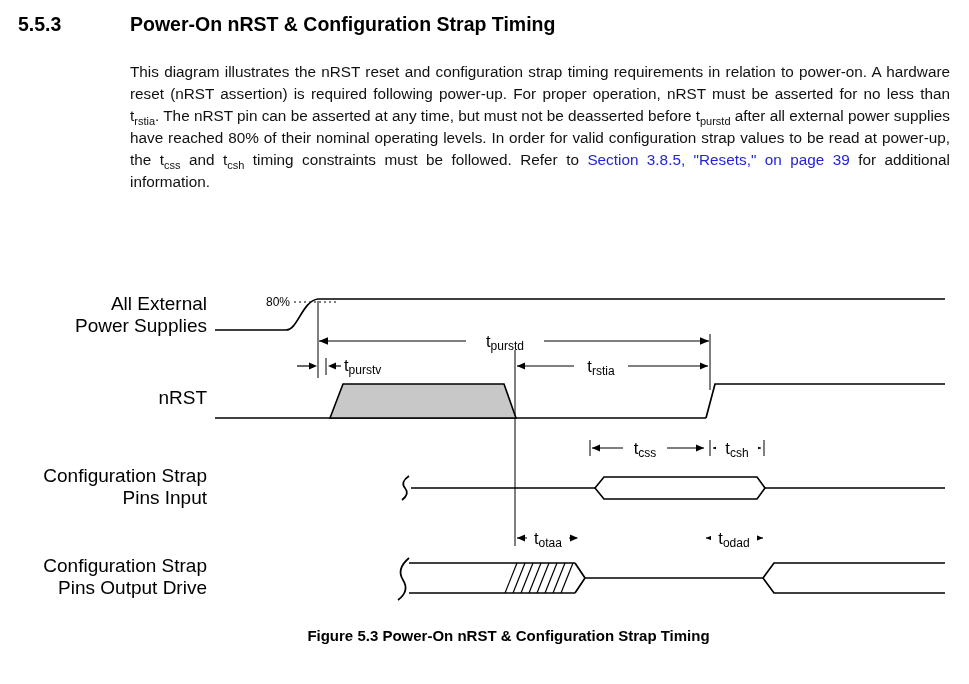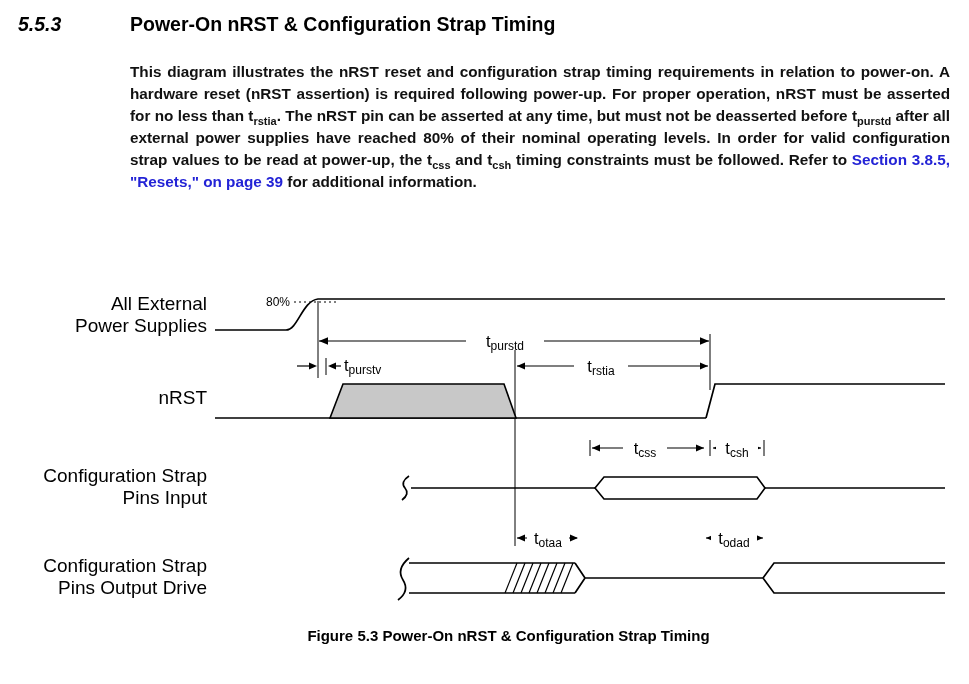--- a/index.html
+++ b/index.html
@@ -1,24 +1,24 @@
 <!DOCTYPE html>
 <html><head>
 <meta charset="utf-8">
 <style>
   html,body { margin:0; padding:0; }
   body {
     width:969px; height:684px; background:#ffffff; color:#000;
     font-family:"Liberation Sans", sans-serif; position:relative; overflow:hidden;
   }
   .heading { position:absolute; top:13px; left:18px; font-weight:bold; font-size:19.5px; white-space:nowrap; }
-  .sec-num { display:inline-block; width:112px;font-style:italic; }
+  .sec-num { display:inline-block; width:112px; }
   .para {
     position:absolute; left:130px; top:61px; width:820px;
-    font-size:15.3px; line-height:22px; text-align:justify; color:#111;font-weight:bold;
+    font-size:15.3px; line-height:22px; text-align:justify; color:#111;
   }
   .para sub { font-size:11px; line-height:0; }
   .doclink { color:#2323d6; cursor:pointer; }
   .caption { position:absolute; top:627px; left:0; width:969px; text-align:center; font-weight:bold; font-size:15px;padding-left:24px; }
   svg.diagram { position:absolute; top:278px; left:0; }
   svg text { font-family:"Liberation Sans", sans-serif; fill:#000; }
   .siglabel { font-size:19px; }
   .tlabel { font-size:16.5px; }
   .tsubsvg { font-size:12px; }
   .small80 { font-size:12px; }

